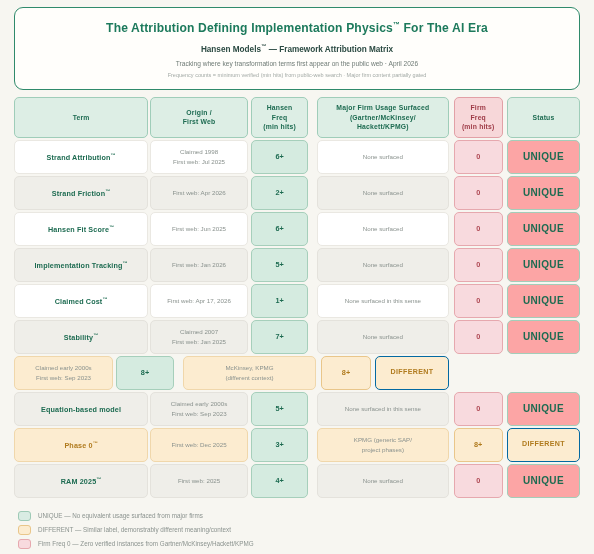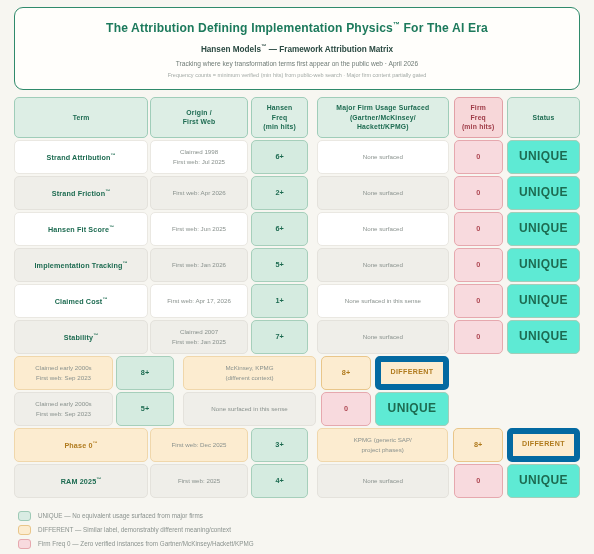--- a/index.html
+++ b/index.html
@@ -108,27 +108,27 @@
     background: #f8dade;
     border: 1px solid #e6a8ae;
     font-size: 7.3px; font-weight: bold; color: #b04a55;
   }
   .ffreq-num {
     background: #fcecd0;
     border: 1px solid #e9c68a;
     font-size: 7.3px; font-weight: bold; color: #b07b1e;
   }
   .status-unique {
-    background: #5eead4;
+    background: #fca5a5;
     border: 1px solid #a3cdb9;
-    font-size: 12px; font-weight: bold; color: #1d6b51; letter-spacing: .35px;
+    font-size: 10px; font-weight: bold; color: #1d6b51; letter-spacing: .35px;
   }
   .status-diff {
     background: #fcecd0;
-    border: 6px solid #0369a1;
+    border: 1px solid #0369a1;
     font-size: 7.1px; font-weight: bold; color: #b07b1e; letter-spacing: .35px; align-items: center;
   }
 
   
   .legend { margin-top: 13px; padding-left: 4px; }
   .legend-row { display: flex; align-items: center; margin-bottom: 4px; }
   .swatch { width: 13px; height: 10px; border-radius: 3px; margin-right: 7px; flex: 0 0 auto; }
   .sw-green { background: #d9ece3; border: 1px solid #9ecab6; }
   .sw-cream { background: #fcecd0; border: 1px solid #e9c68a; }
   .sw-pink  { background: #f8dade; border: 1px solid #e6a8ae; }
@@ -352,20 +352,23 @@
             </div>
           </div>
           <div class="cell c-ffreq ffreq-num">
             <span>8+</span>
           </div>
           <div class="cell c-status status-diff">
             <span>DIFFERENT</span>
           </div>
         </div>
         <div class="row row-body">
+          <div class="cell c-term bg-grey">
+            <span class="term-txt"><span>Equation-based model</span><span class="tm"></span></span>
+          </div>
           <div class="cell c-origin bg-grey">
             <div class="origin-txt">
               <div>Claimed early 2000s</div>
               <div>First web: Sep 2023</div>
             </div>
           </div>
           <div class="cell c-hfreq hfreq">
             <span>5+</span>
           </div>
           <div class="cell c-usage bg-grey">

